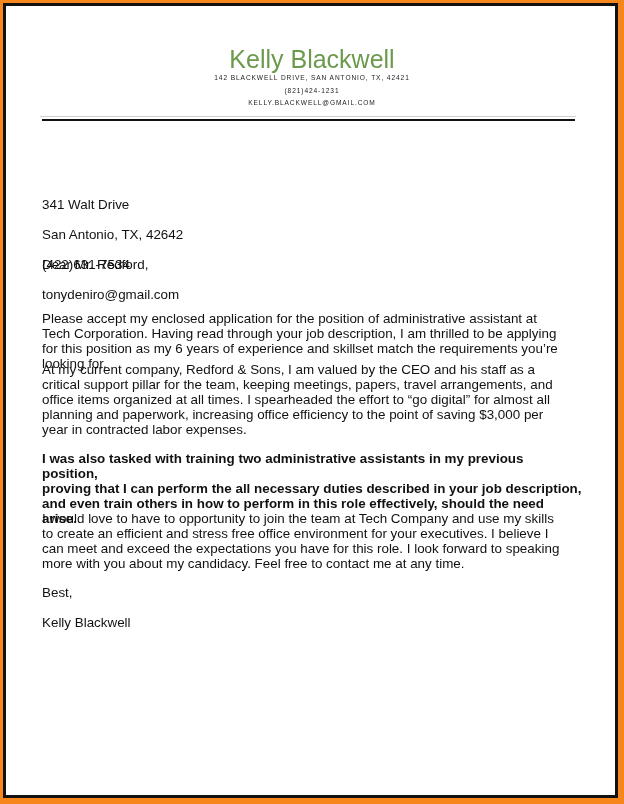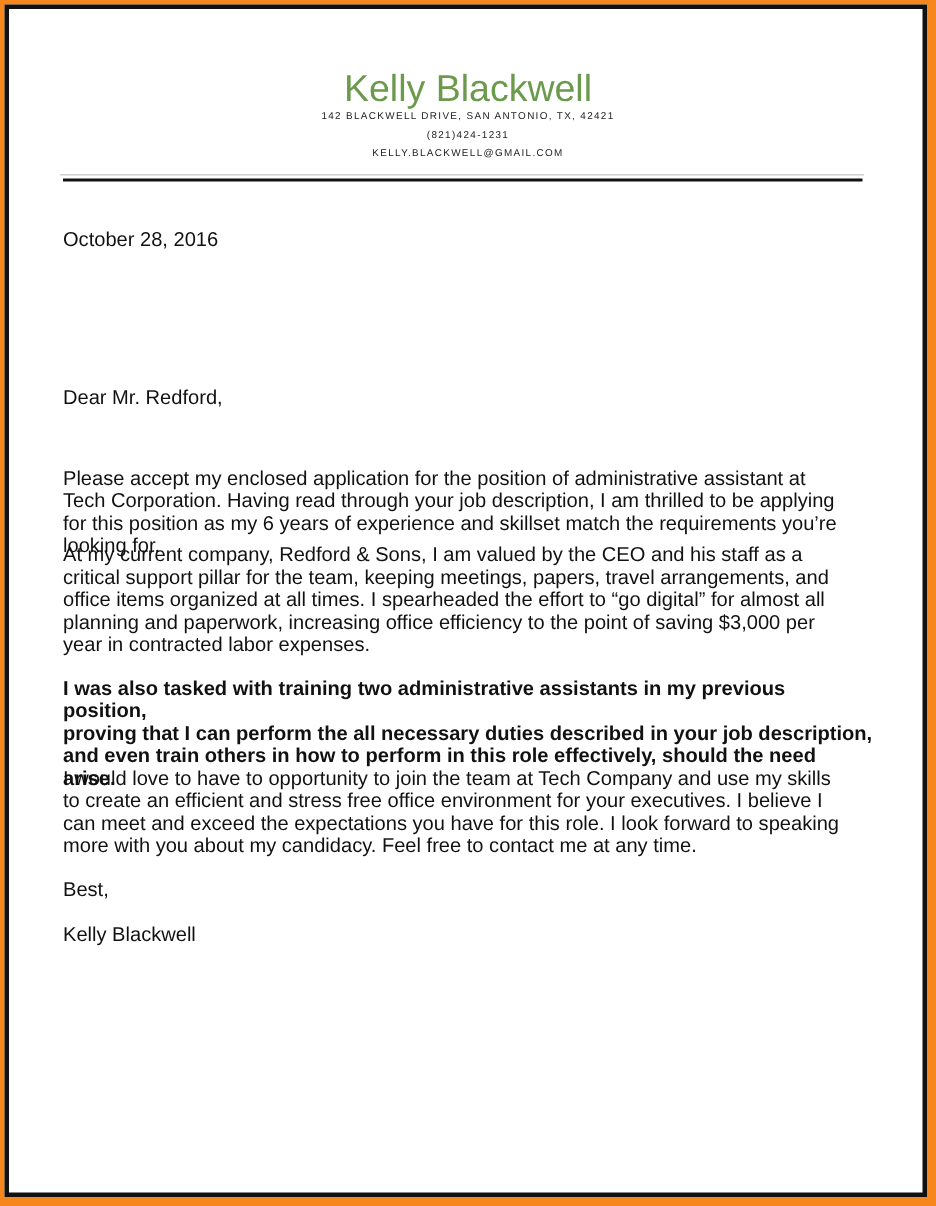--- a/index.html
+++ b/index.html
@@ -74,22 +74,27 @@
 
 <div class="page">
   <div class="header-name">Kelly Blackwell</div>
   <div class="header-line h-addr">142 BLACKWELL DRIVE, SAN ANTONIO, TX, 42421</div>
   <div class="header-line h-phone">(821)424-1231</div>
   <div class="header-line h-email">KELLY.BLACKWELL@GMAIL.COM</div>
 
   <div class="rule-grey"></div>
   <div class="rule-black"></div>
 
-  <div class="body-text t-date">October 28, 2016</div>
 
+  <div class="body-text t-recipient">
+    <div>341 Walt Drive</div>
+    <div>San Antonio, TX, 42642</div>
+    <div>(422)631-7534</div>
+    <div>tonydeniro@gmail.com</div>
+  </div>
 
   <div class="body-text t-salutation">Dear Mr. Redford,</div>
 
   <div class="body-text t-p1">Please accept my enclosed application for the position of administrative assistant at
 Tech Corporation. Having read through your job description, I am thrilled to be applying
 for this position as my 6 years of experience and skillset match the requirements you’re
 looking for.</div>
   <div class="body-text t-p2">At my current company, Redford &amp; Sons, I am valued by the CEO and his staff as a
 critical support pillar for the team, keeping meetings, papers, travel arrangements, and
 office items organized at all times. I spearheaded the effort to “go digital” for almost all

